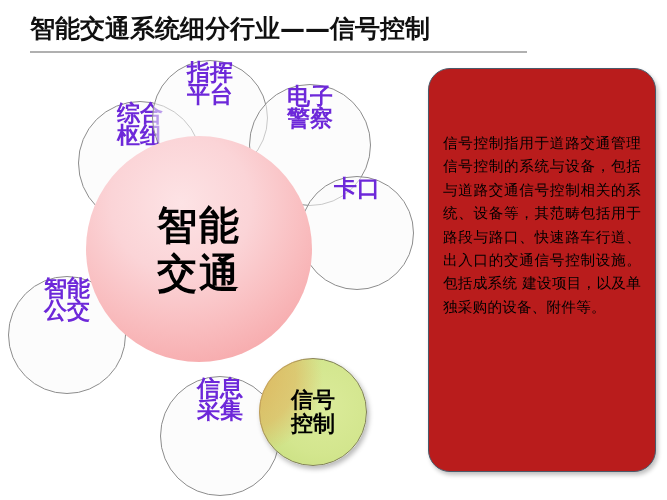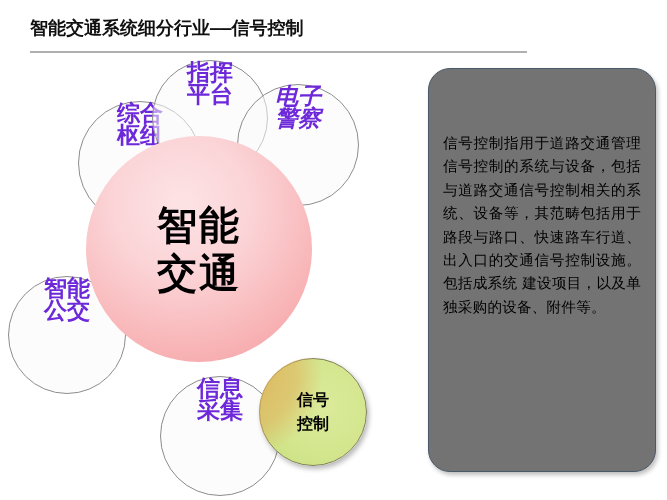--- a/index.html
+++ b/index.html
@@ -19,27 +19,26 @@
 
   
   #title-bar {
     position: absolute;
     left: 30px;
     top: 14px;
     width: 520px;
     height: 38px;
   }
   #page-title {
-    font-size: 18px;
+    font-size: 25px;
     font-weight: bold;
     color: #101010;
     letter-spacing: 0px;
     line-height: 30px;
     white-space: nowrap;
-    font-family: Liberation Mono, monospace;
   }
   #title-rule {
     position: absolute;
     left: 30px;
     top: 51px;
     width: 497px;
     height: 2px;
     background: #b0b0b0;
   }
 
@@ -128,35 +127,35 @@
     top: 300px;
     width: 108px;
     height: 108px;
     display: flex;
     flex-direction: column;
     align-items: center;
     justify-content: center;
     z-index: 7;
     color: #000000;
     font-weight: bold;
-    font-size: 16px;
+    font-size: 22px;
     line-height: 24px;
     pointer-events: none;
   }
 
   
   #info-panel {
     position: absolute;
     left: 428px;
     top: 68px;
     width: 228px;
     height: 404px;
     border: 1.6px solid #4a5a6a;
     border-radius: 22px;
-    background: #737373;
+    background: #b91c1c;
     box-shadow: 2px 3px 4px rgba(0,0,0,0.25);
     padding: 62px 14px 16px 14px;
     z-index: 4;
   }
   #info-text {
     font-size: 14.6px;
     line-height: 23.4px;
     color: #000000;
     text-align: justify;
     text-align-last: left;
@@ -182,28 +181,33 @@
       </div>
     </div>
 
     <div class="sat behind" style="left:152px; top:2px; width:116px; height:116px;">
       <div>
         <div>指挥</div>
         <div>平台</div>
       </div>
     </div>
 
-    <div class="sat behind" style="left:237px; top:26px; width:122px; height:122px;font-style:italic;">
+    <div class="sat behind" style="left:249px; top:26px; width:122px; height:122px;">
       <div>
         <div>电子</div>
         <div>警察</div>
       </div>
     </div>
 
 
+    <div class="sat behind" style="left:300px; top:118px; width:114px; height:114px;">
+      <div>
+        <div>卡口</div>
+      </div>
+    </div>
 
     <div class="sat behind" style="left:8px; top:218px; width:118px; height:118px;">
       <div>
         <div>智能</div>
         <div>公交</div>
       </div>
     </div>
 
 
 

